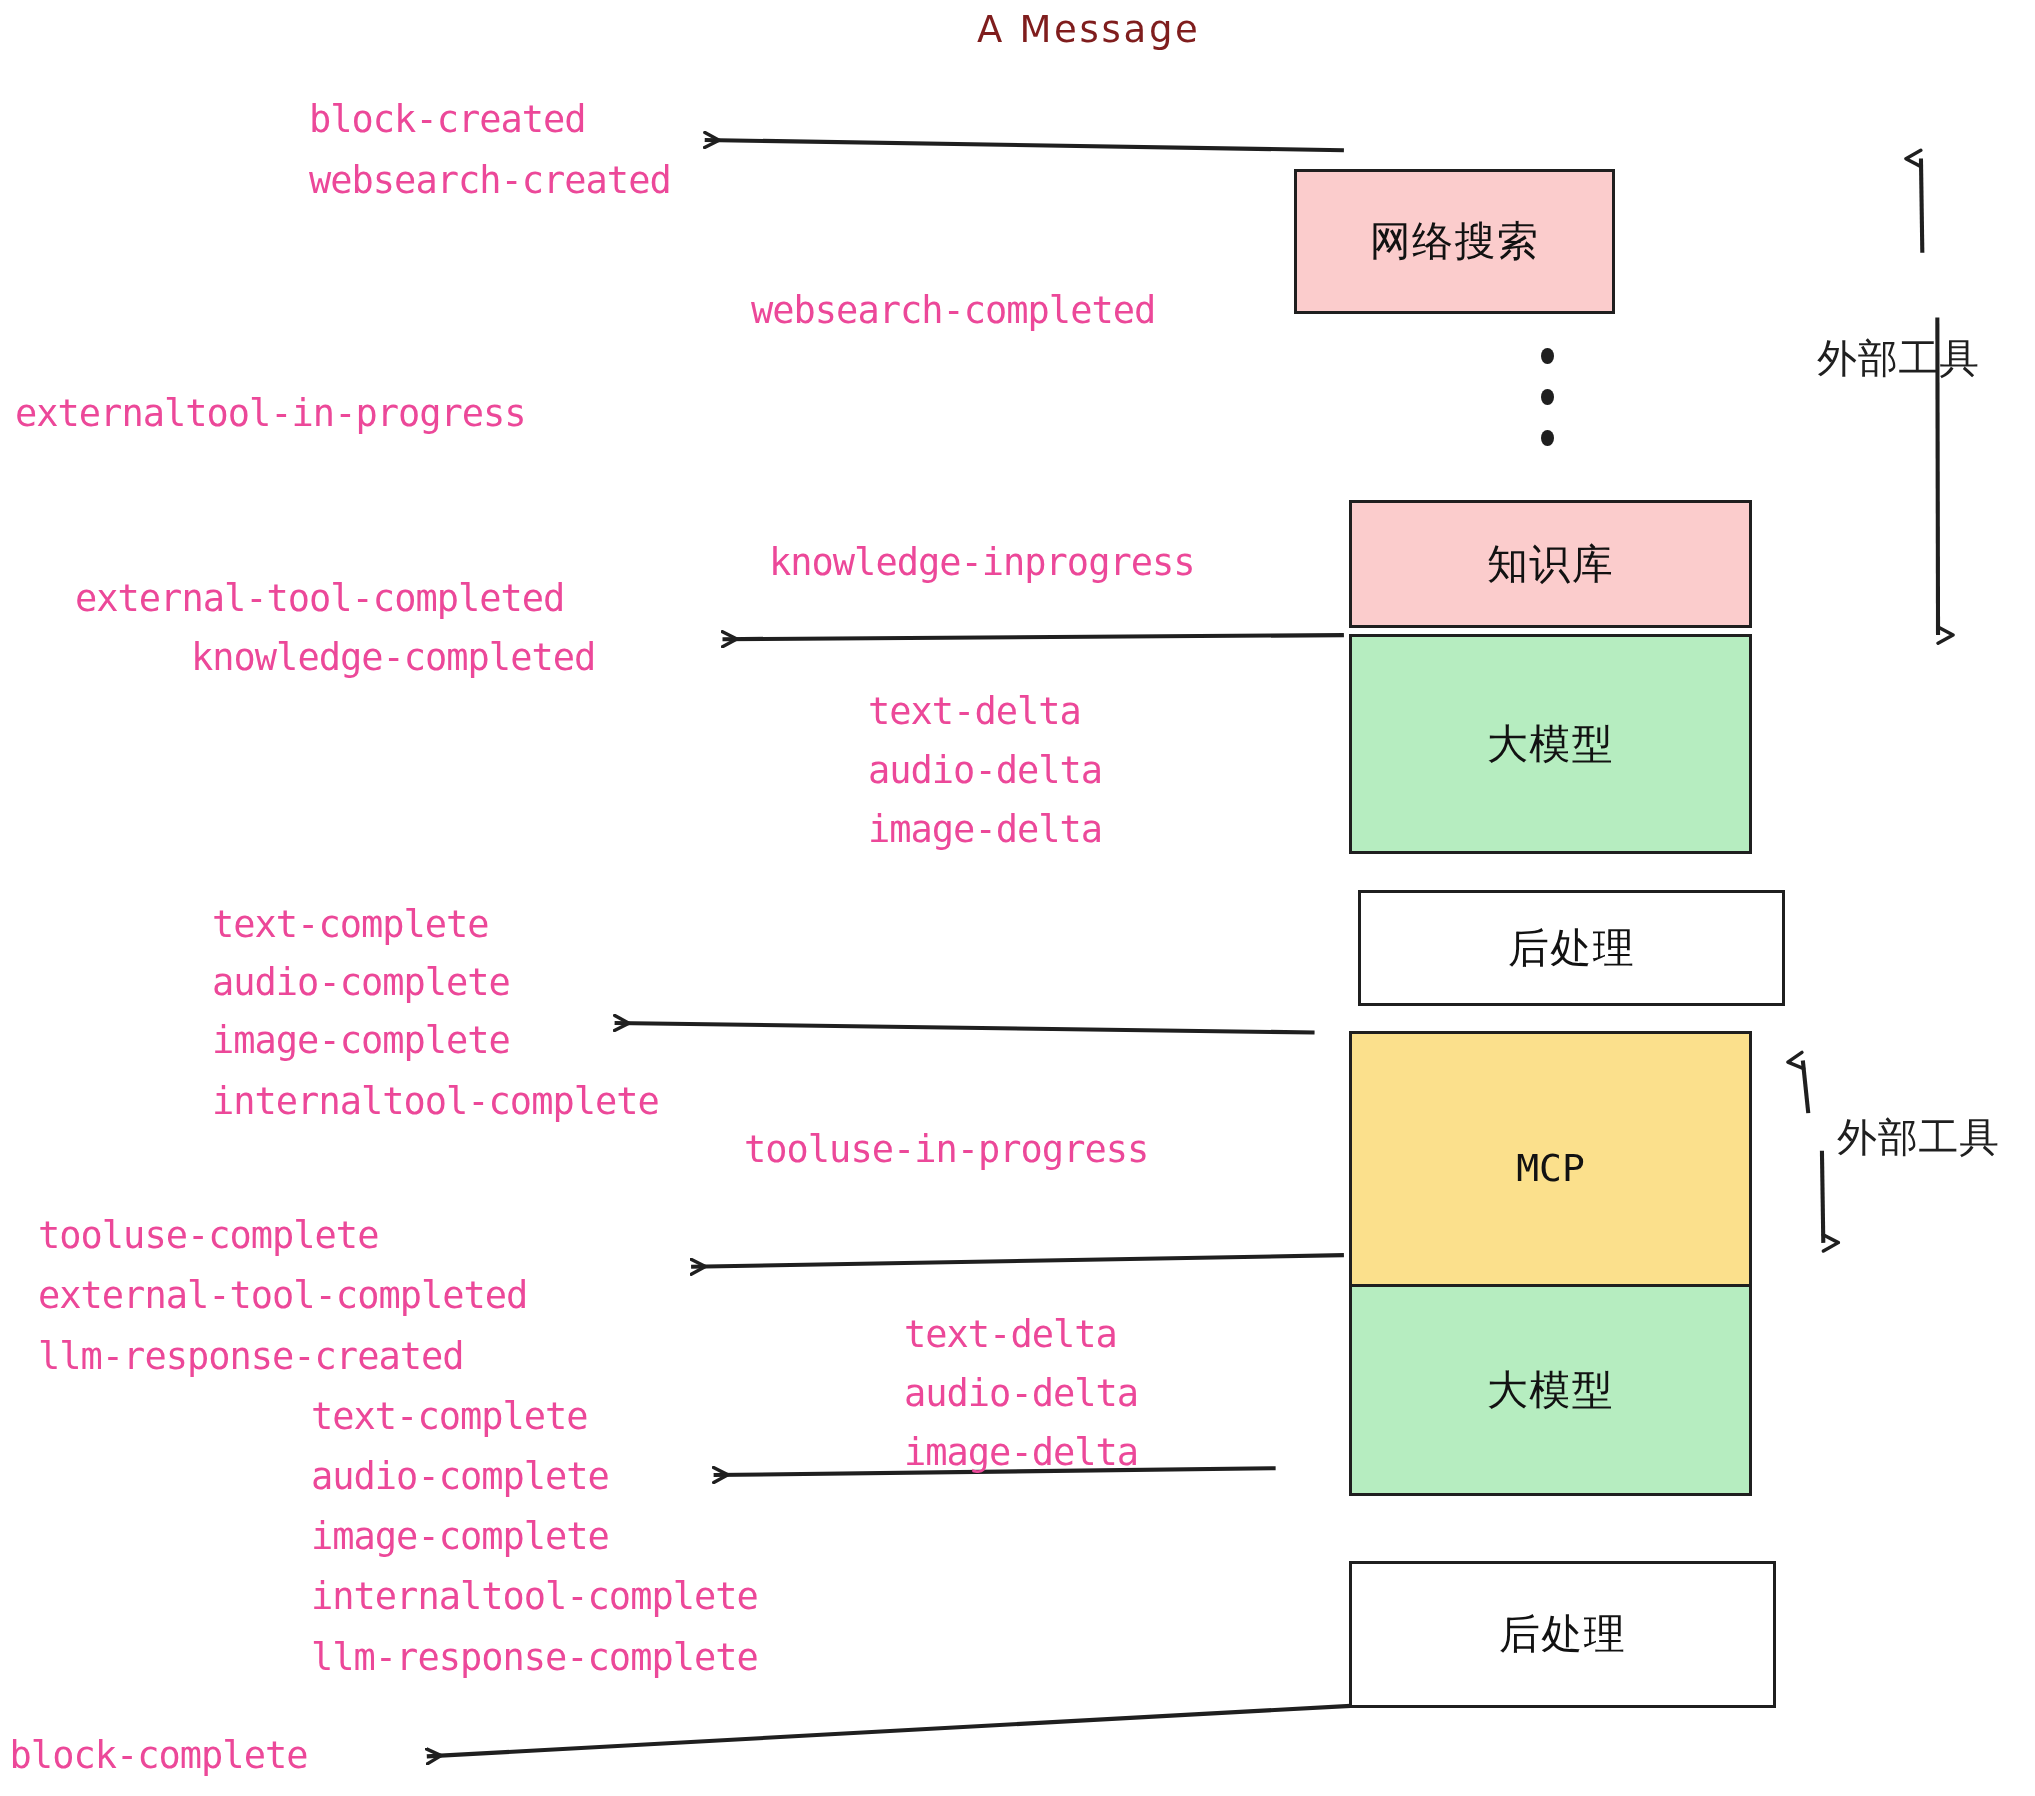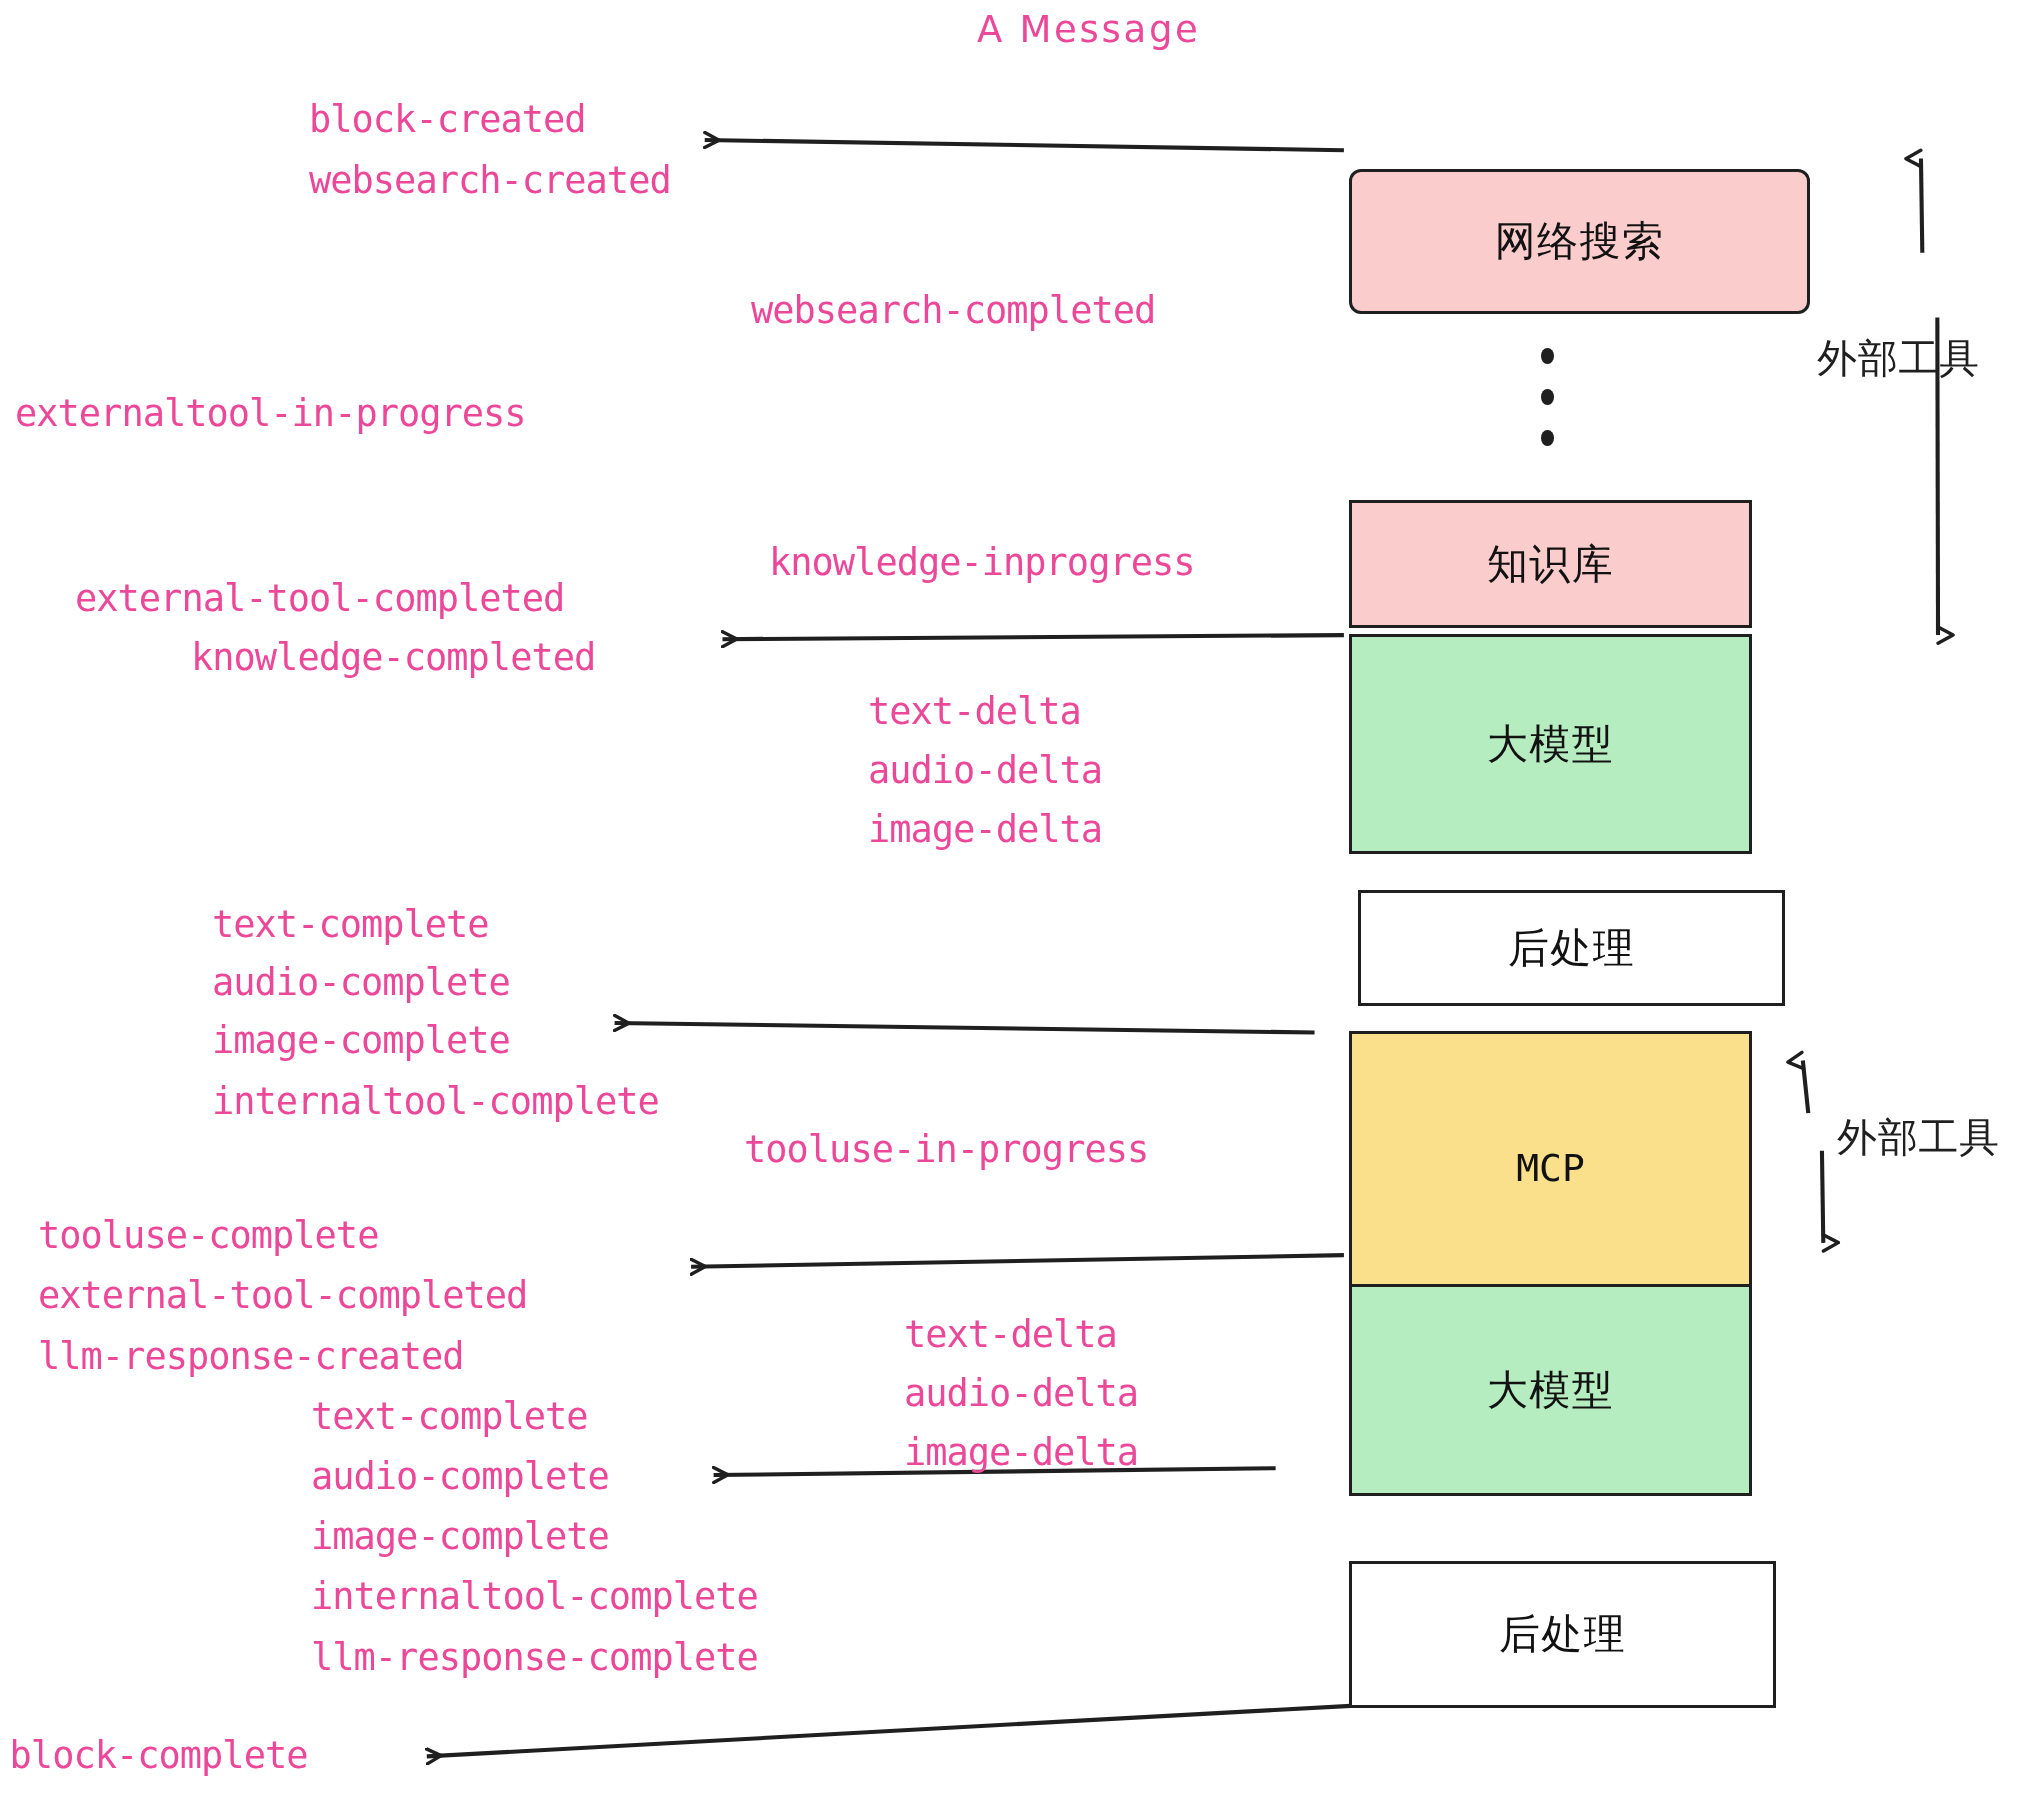--- a/index.html
+++ b/index.html
@@ -28,21 +28,21 @@
     white-space: pre;
     color: #ec4899;
     font-family: "DejaVu Sans Mono", "Liberation Mono", monospace;
     font-size: 37px;
     line-height: 1;
     letter-spacing: -1px;
     font-weight: 400;
   }
   .title {
     position: absolute;
-    color: #ec4899;
+    color: #7f1d1d;
     font-family: "DejaVu Sans", "Liberation Sans", sans-serif;
     font-size: 37px;
     font-weight: 500;
     letter-spacing: 2.7px;
     white-space: pre;
   }
   
   .box {
     position: absolute;
     box-sizing: border-box;
@@ -109,21 +109,21 @@
 
     <line x1="2815" y1="370" x2="2813" y2="232" stroke="#1f1f1f" stroke-width="6" marker-end="url(#ahv)"></line>
     <line x1="2837" y1="465" x2="2838" y2="930" stroke="#1f1f1f" stroke-width="6" marker-end="url(#ahv)"></line>
 
     <line x1="2648" y1="1630" x2="2640" y2="1553" stroke="#1f1f1f" stroke-width="6" marker-end="url(#ahv)"></line>
     <line x1="2668" y1="1685" x2="2670" y2="1820" stroke="#1f1f1f" stroke-width="6" marker-end="url(#ahv)"></line>
   </svg>
 
   <div class="title" style="left:977px; top:8.2px;">A Message</div>
 
-  <div class="box" style="left:1349px; top:169px; width:461px; height:145px; background:#FBCCCC;border-radius:12px;">
+  <div class="box" style="left:1294px; top:169px; width:321px; height:145px; background:#FBCCCC;">
     <span class="box-label">网络搜索</span>
   </div>
 
   <div class="box" style="left:1349px; top:500px; width:403px; height:128px; background:#FBCCCC;text-align:center;">
     <span class="box-label">知识库</span>
   </div>
 
   <div class="box" style="left:1349px; top:634px; width:403px; height:220px; background:#B6EDC0;">
     <span class="box-label">大模型</span>
   </div>

